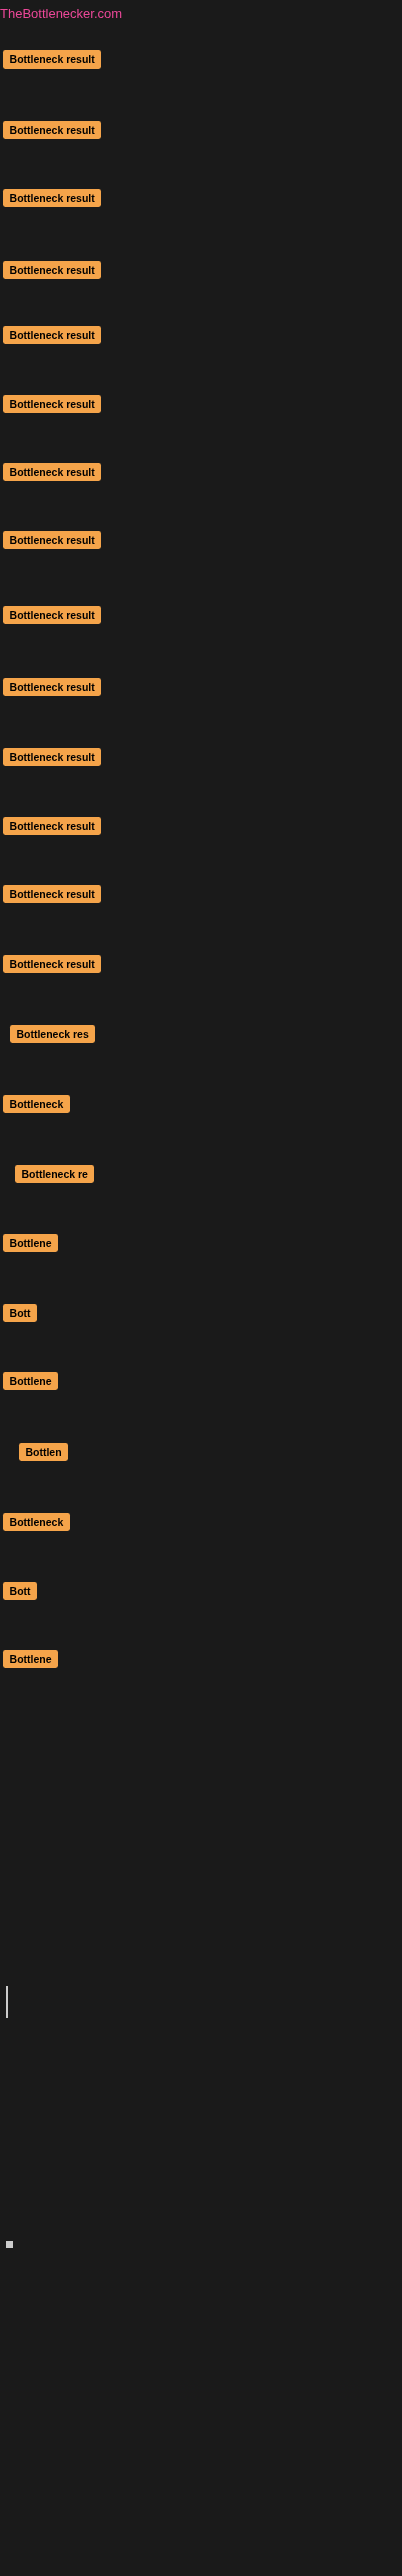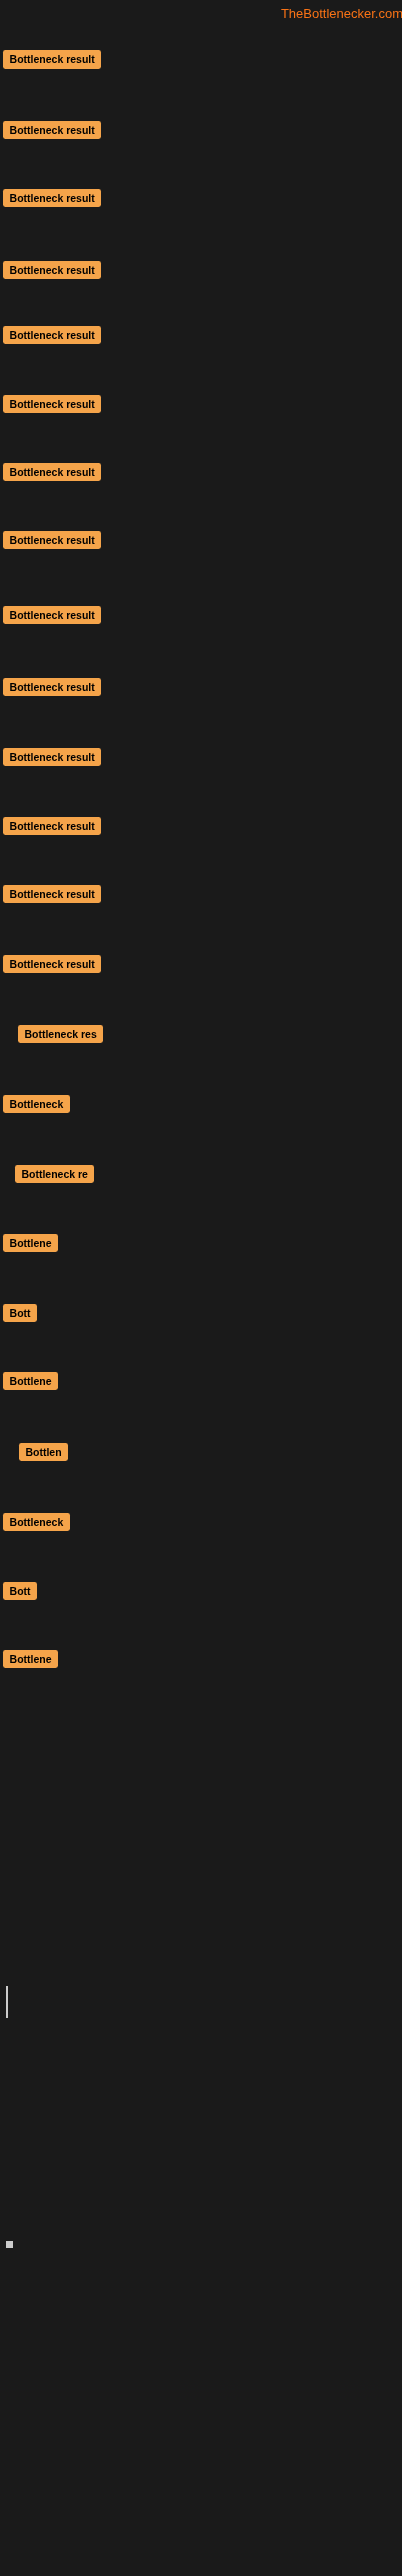--- a/index.html
+++ b/index.html
@@ -8,22 +8,22 @@
       box-sizing: border-box;
     }
     body {
       width: 403px;
       min-height: 2576px;
       background-color: #1a1a1a;
       font-family: Arial, sans-serif;
       position: relative;
     }
     .site-title {
-      text-align: right;
-      color: #f97316;
+      text-align: left;
+      color: #ec4899;
       font-size: 13px;
       padding: 6.4px 0;
       background-color: #1a1a1a;
     }
     .bottleneck-badge {
       display: inline-block;
       background-color: #f5a44a;
       color: #000000;
       font-size: 10.5px;
       font-weight: bold;
@@ -60,21 +60,21 @@
     <div style="position: absolute; top: 298px; left: 3.2px;"><span class="bottleneck-badge">Bottleneck result</span></div>
     <div style="position: absolute; top: 367px; left: 3.2px;"><span class="bottleneck-badge">Bottleneck result</span></div>
     <div style="position: absolute; top: 435px; left: 3.2px;"><span class="bottleneck-badge">Bottleneck result</span></div>
     <div style="position: absolute; top: 503px; left: 3.2px;"><span class="bottleneck-badge">Bottleneck result</span></div>
     <div style="position: absolute; top: 578px; left: 3.2px;"><span class="bottleneck-badge">Bottleneck result</span></div>
     <div style="position: absolute; top: 650px; left: 3.2px;"><span class="bottleneck-badge">Bottleneck result</span></div>
     <div style="position: absolute; top: 720px; left: 3.2px;"><span class="bottleneck-badge">Bottleneck result</span></div>
     <div style="position: absolute; top: 789px; left: 3.2px;"><span class="bottleneck-badge">Bottleneck result</span></div>
     <div style="position: absolute; top: 857px; left: 3.2px;"><span class="bottleneck-badge">Bottleneck result</span></div>
     <div style="position: absolute; top: 927px; left: 3.2px;"><span class="bottleneck-badge">Bottleneck result</span></div>
-    <div style="position: absolute; top: 997px; left: 18px;"><span class="bottleneck-badge">Bottleneck res</span></div>
+    <div style="position: absolute; top: 997px; left: 10px;"><span class="bottleneck-badge">Bottleneck res</span></div>
     <div style="position: absolute; top: 1067px; left: 3.2px;"><span class="bottleneck-badge">Bottleneck</span></div>
     <div style="position: absolute; top: 1137px; left: 15px;"><span class="bottleneck-badge">Bottleneck re</span></div>
     <div style="position: absolute; top: 1206px; left: 3.2px;"><span class="bottleneck-badge">Bottlene</span></div>
     <div style="position: absolute; top: 1276px; left: 3.2px;"><span class="bottleneck-badge">Bott</span></div>
     <div style="position: absolute; top: 1344px; left: 3.2px;"><span class="bottleneck-badge">Bottlene</span></div>
     <div style="position: absolute; top: 1415px; left: 19px;"><span class="bottleneck-badge">Bottlen</span></div>
     <div style="position: absolute; top: 1485px; left: 3.2px;"><span class="bottleneck-badge">Bottleneck</span></div>
     <div style="position: absolute; top: 1554px; left: 3.2px;"><span class="bottleneck-badge">Bott</span></div>
     <div style="position: absolute; top: 1622px; left: 3.2px;"><span class="bottleneck-badge">Bottlene</span></div>
   </div>

